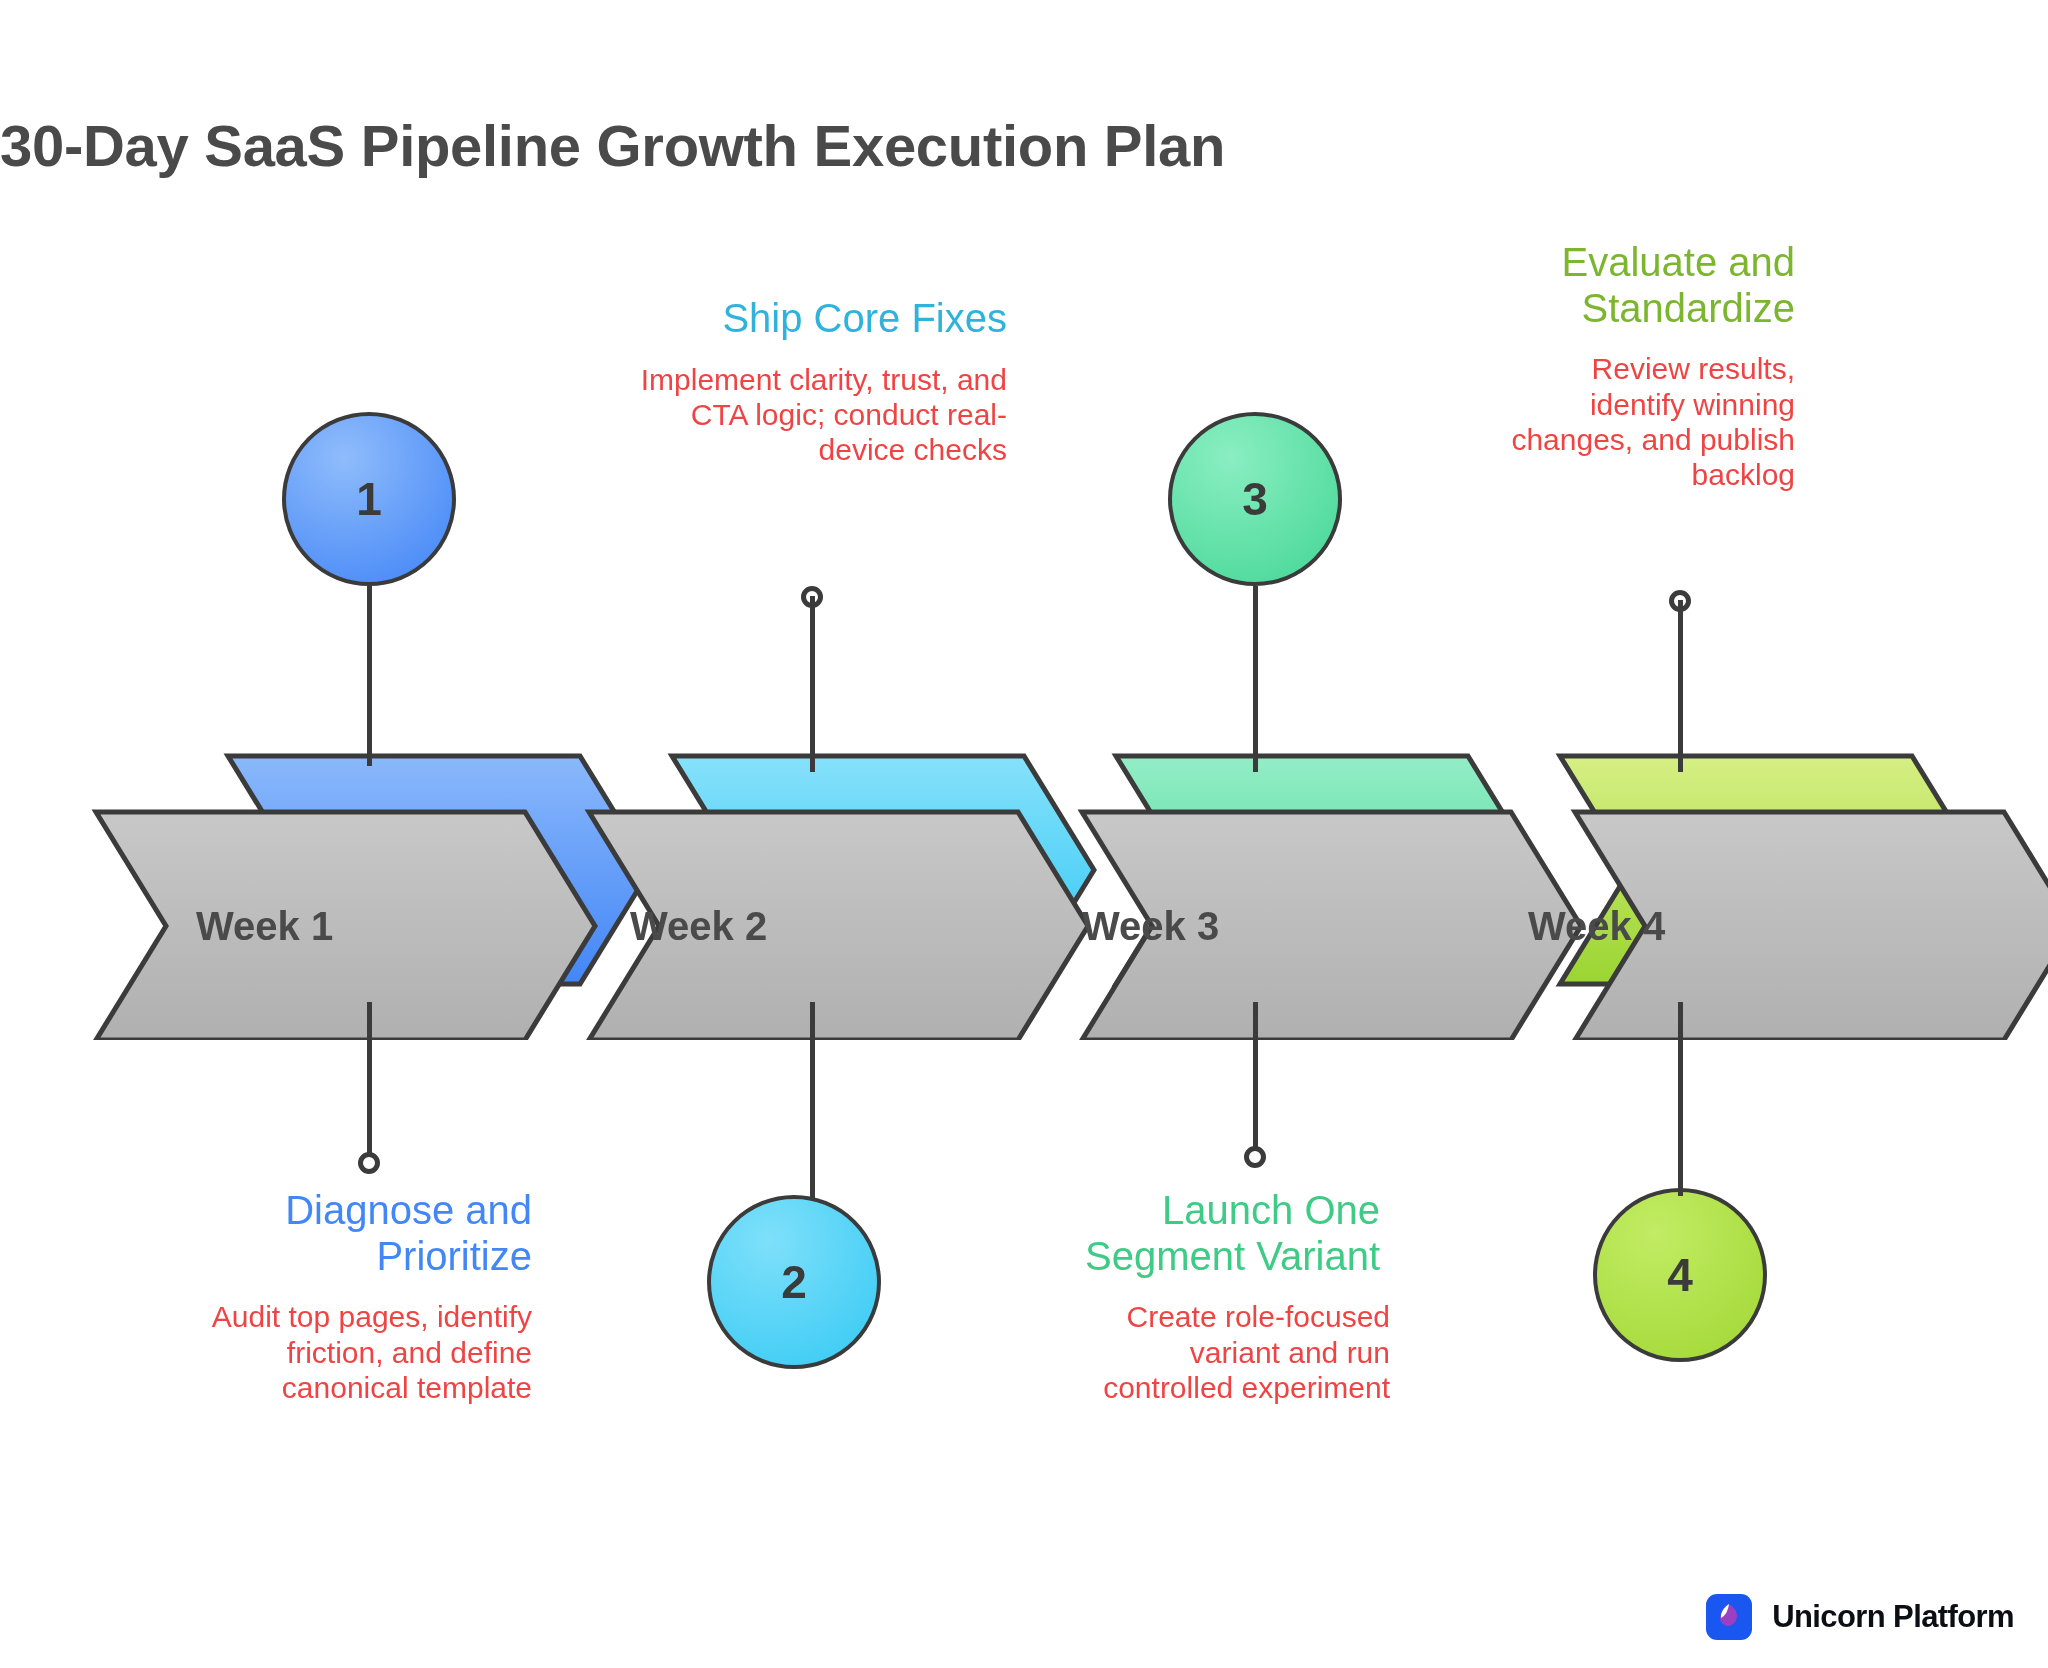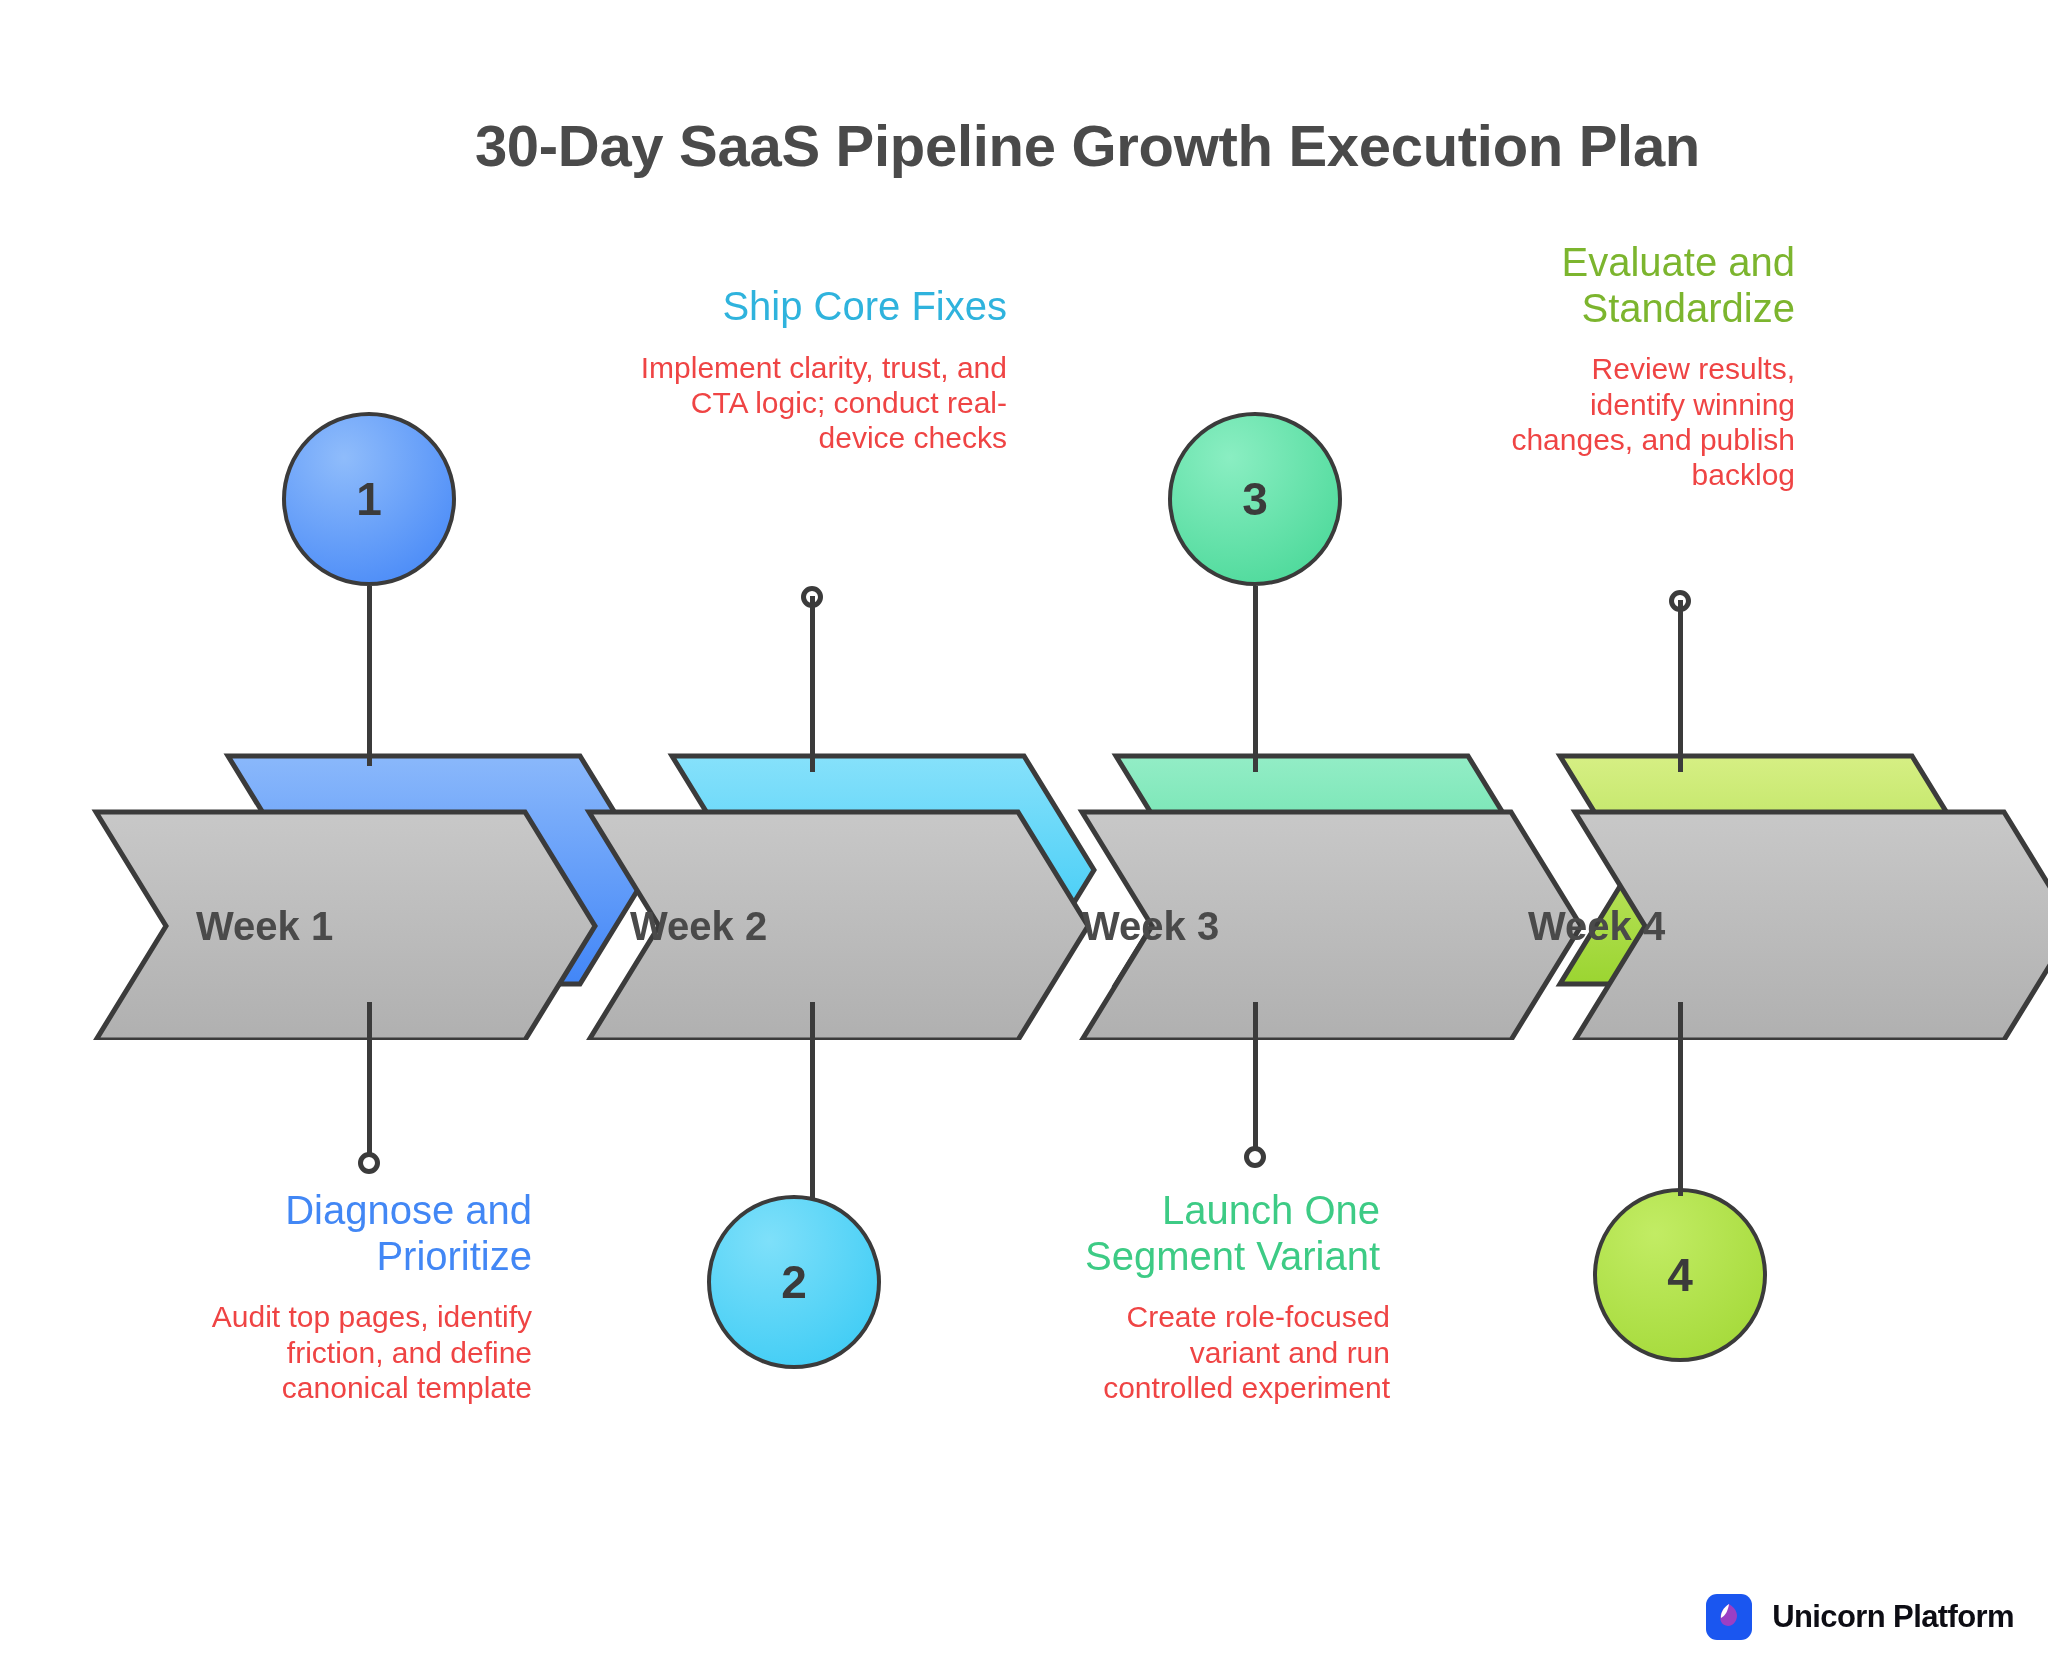--- a/index.html
+++ b/index.html
@@ -19,21 +19,21 @@
     position: absolute;
     left: 0; top: 0;
     width: 2048px;
     height: 1668px;
   }
   .title {
     position: absolute;
     left: 0;
     top: 112px;
     width: 1700px;
-    text-align: right;
+    text-align: left;
     font-size: 58px;
     font-weight: bold;
     color: #4a4a4a;
     letter-spacing: -0.3px;
   }
 
   
   .step-text {
     position: absolute;
     text-align: right;
@@ -188,21 +188,21 @@
   <div class="stem" style="left:810px; top:1002px; height:198px;"></div>
 
   <div class="stem" style="left:1253px; top:586px; height:186px;"></div>
   <div class="stem" style="left:1253px; top:1002px; height:156px;"></div>
   <div class="stem-dot" style="left:1244px; top:1146px;"></div>
 
   <div class="stem-dot" style="left:1669px; top:590px;"></div>
   <div class="stem" style="left:1678px; top:600px; height:172px;"></div>
   <div class="stem" style="left:1678px; top:1002px; height:194px;"></div>
 
-  <div class="step-text" style="left:612px; top:284px; width:395px;">
+  <div class="step-text" style="left:612px; top:296px; width:395px;">
     <div class="step-title" style="color:#2fb3dd;">Ship Core Fixes</div>
     <div class="step-desc">Implement clarity, trust, and CTA logic; conduct real-device checks</div>
   </div>
 
   <div class="step-text" style="left:1500px; top:240px; width:295px;">
     <div class="step-title" style="color:#7cb52e;">Evaluate and Standardize</div>
     <div class="step-desc">Review results, identify winning changes, and publish backlog</div>
   </div>
 
   <div class="step-text" style="left:1080px; top:1188px; width:300px;">

